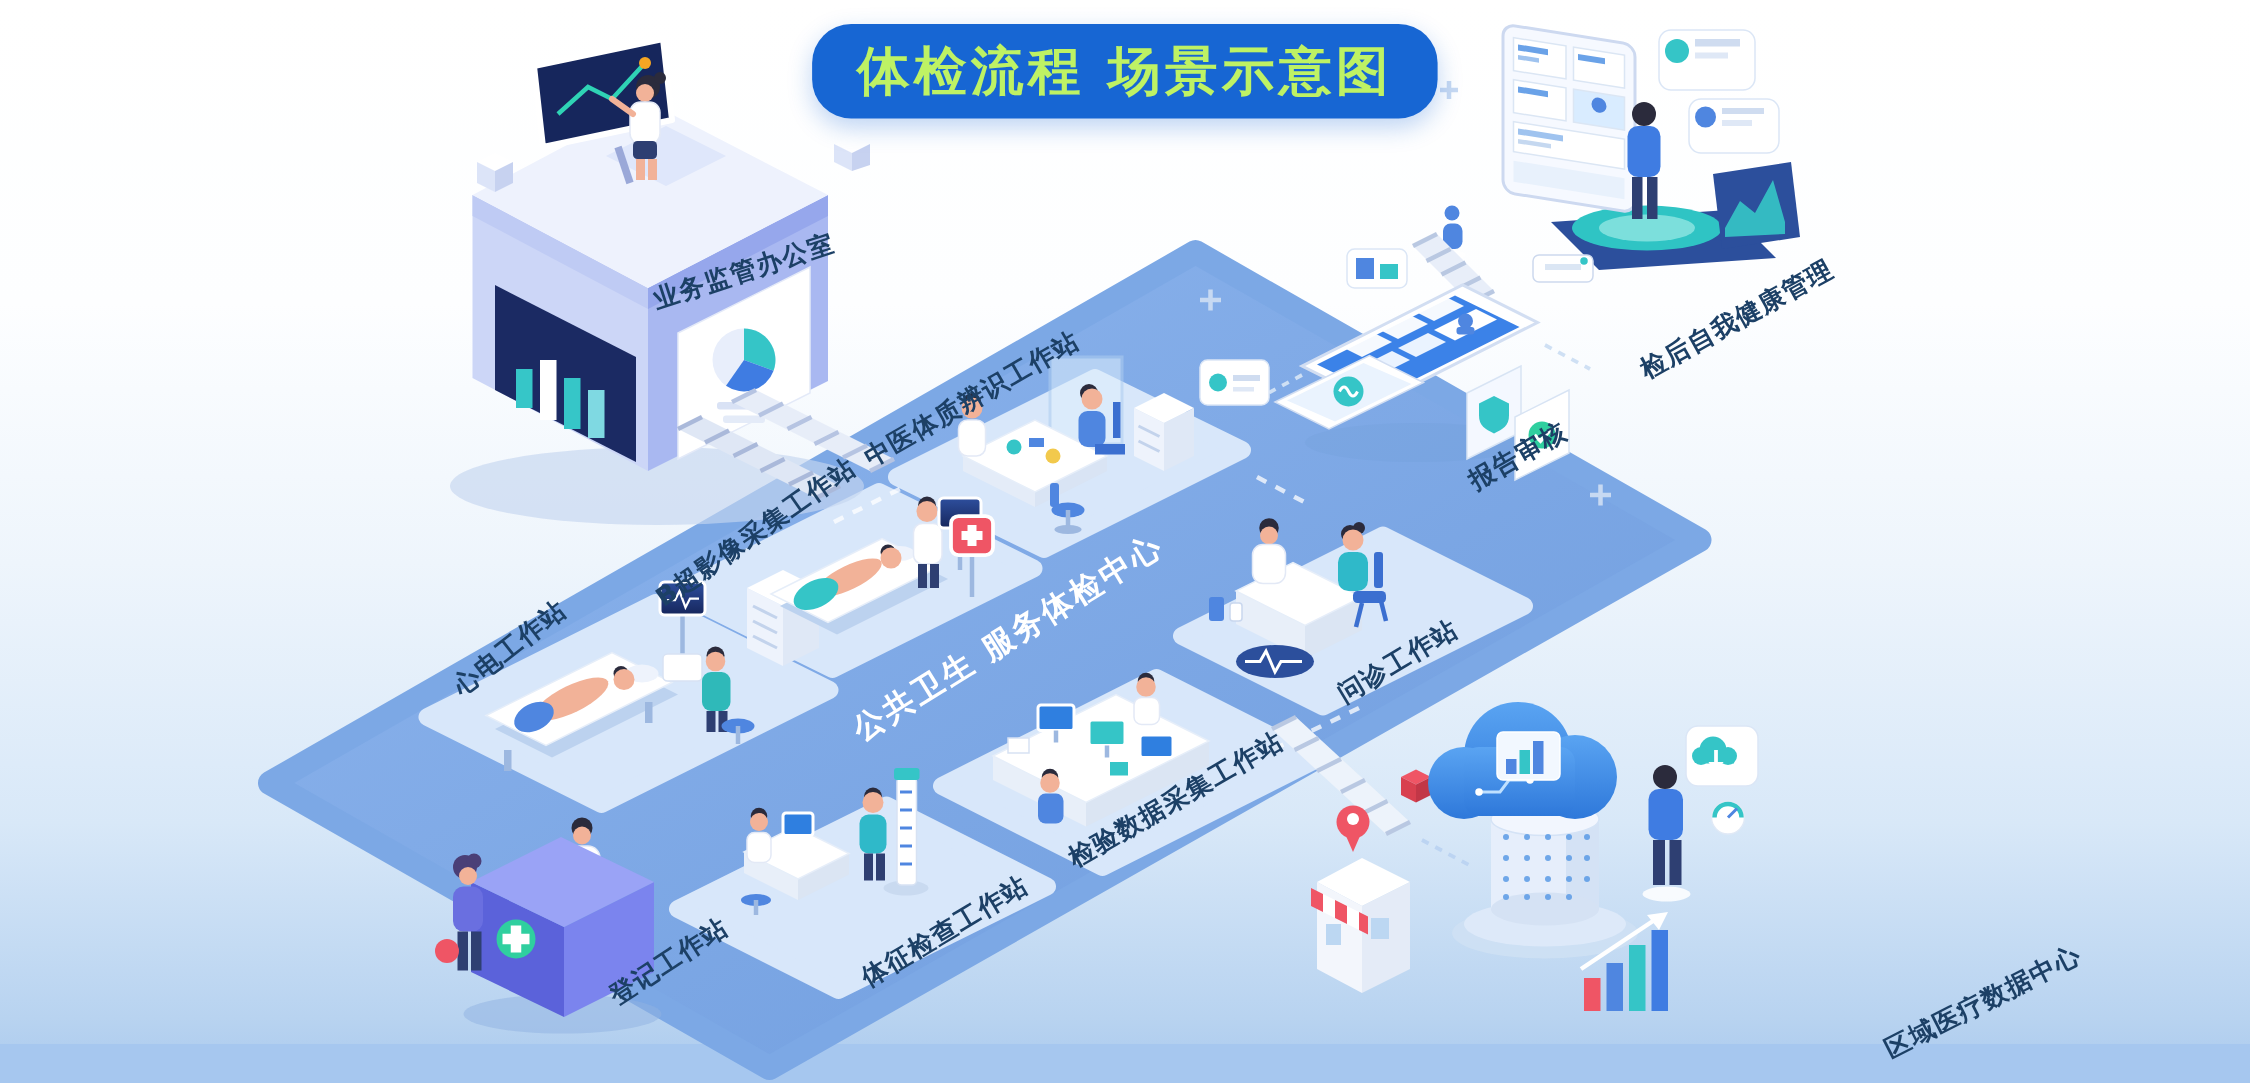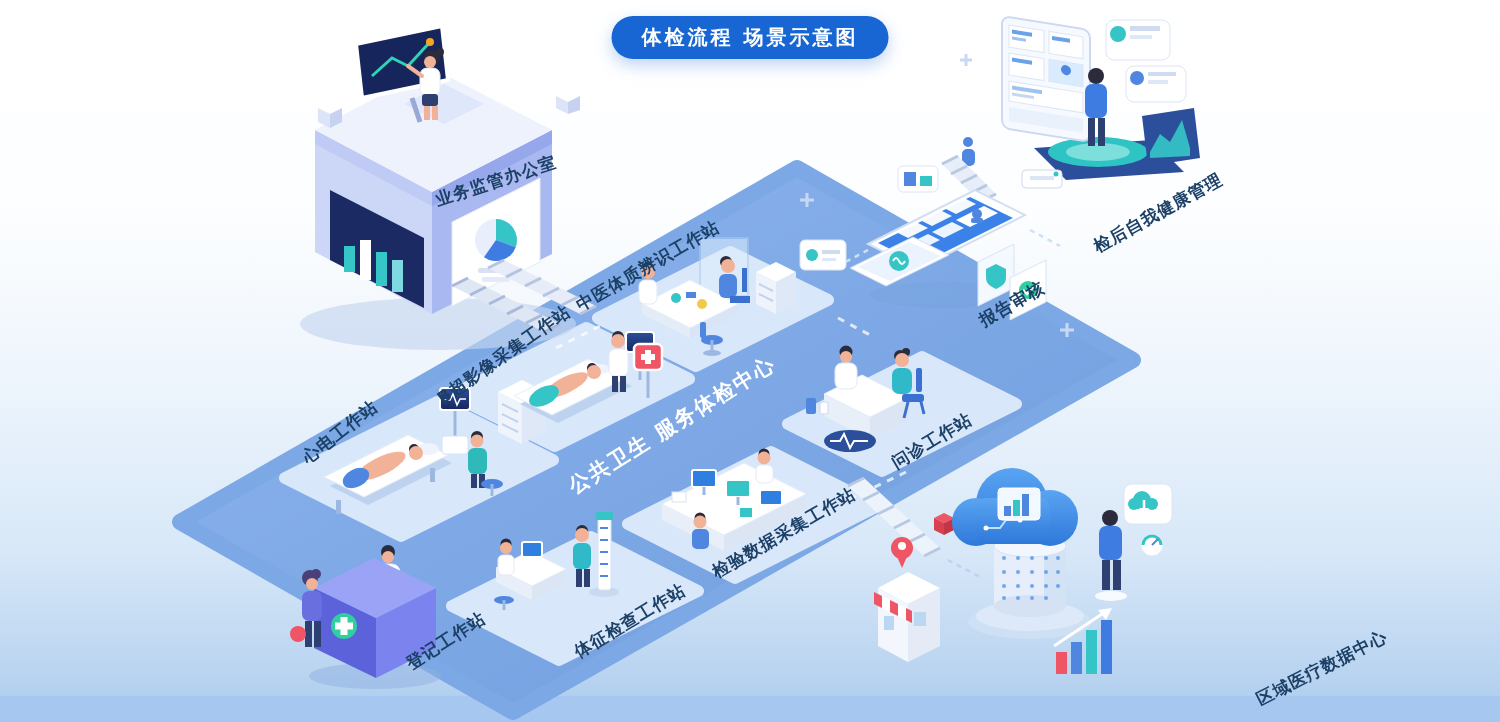--- a/index.html
+++ b/index.html
@@ -5,21 +5,21 @@
   *{margin:0;padding:0;box-sizing:border-box}
   html,body{width:1500px;height:722px;overflow:hidden;background:#fff}
   .stage{
     position:relative;width:1500px;height:722px;overflow:hidden;
     font-family:"DejaVu Sans","Liberation Sans",sans-serif;
     background:linear-gradient(180deg,#ffffff 0%,#fdfeff 28%,#eef5fc 52%,#d8e8f8 76%,#b8d3f0 94%,#a9c9ee 100%);
   }
   svg.scene{position:absolute;left:0;top:0;width:1500px;height:722px}
   .banner{
     position:absolute;top:16px;left:50%;transform:translateX(-50%);
-    background:#1766d3;color:#ffffff;font-size:20px;font-weight:bold;
+    background:#1766d3;color:#bef264;font-size:35px;font-weight:bold;
     padding:8px 30px;border-radius:26px;letter-spacing:3px;white-space:nowrap;
     box-shadow:0 6px 16px rgba(23,102,211,.28);
   }
   .lbl{
     position:absolute;color:#1c4066;font-weight:bold;font-size:17px;
     letter-spacing:1px;white-space:nowrap;
     transform:translate(-50%,-50%) rotate(var(--r,-30deg));
   }
   .lbl--white{color:#ffffff;font-size:21px;letter-spacing:2px}
 </style>

